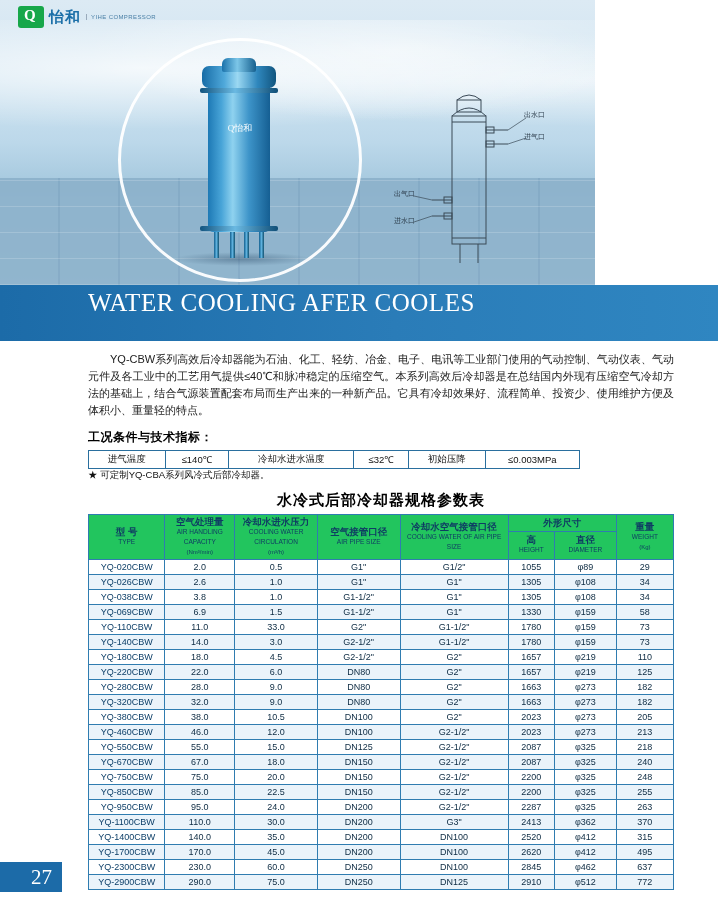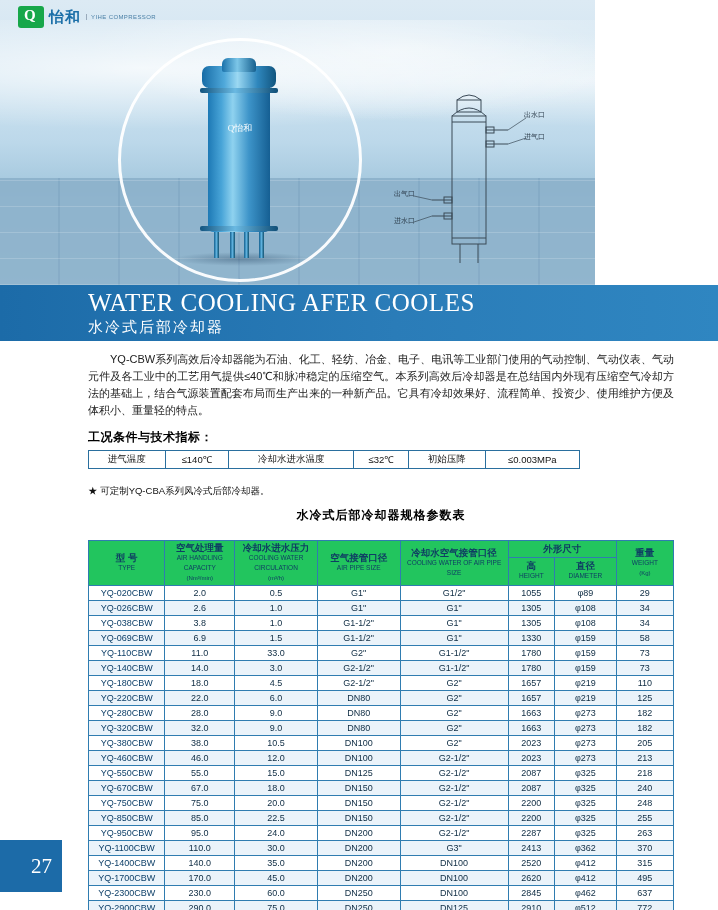--- a/index.html
+++ b/index.html
@@ -144,47 +144,47 @@
   table.cond {
     margin-top:4px; border-collapse:collapse; width:492px;
     font-size:9.5px; color:#111;
   }
   table.cond td {
     border:1px solid #2a6f9e; padding:2px 3px; text-align:center; height:16px;
   }
   td.lbl { background:#ffffff; }
 
   .note-star {
-    margin-top:16px; font-size:9.5px; color:#111;
+    margin-top:0; font-size:9.5px; color:#111;
   }
 
   .spec-title {
-    text-align:center; font-size:12px; font-weight:bold; color:#000;
-    margin:9px 0 16px 0; letter-spacing:1px;
+    text-align:center; font-size:15px; font-weight:bold; color:#000;
+    margin:9px 0 4px 0; letter-spacing:1px;
   }
 
   
   table.spec {
     border-collapse:collapse; width:100%; font-size:9px; color:#0d2b42;
   }
   table.spec th, table.spec td {
     border:1px solid #2f7cb0; text-align:center; vertical-align:middle;
   }
   table.spec thead th {
     background:#22c55e; color:#0f3d63; font-weight:bold; padding:2px 1px;
     line-height:10px;
   }
   .th-cn { font-size:9.5px; display:block; }
   .th-en { font-size:6.5px; display:block; font-weight:normal; }
   .th-unit { font-size:6px; display:block; font-weight:normal; }
   table.spec tbody td { height:15px; padding:0 2px; background:#ffffff; }
   table.spec tbody tr:nth-child(even) td { background:#eaf3fa; }
   td.model { color:#0d3f68; }
   .page-tab {
-    position:absolute; left:0; bottom:18px; width:62px; height:52px;
+    position:absolute; left:0; bottom:18px; width:62px; height:30px;
     background:#1c6ba8; color:#fff; font-size:21px;
     display:flex; align-items:center; justify-content:flex-end;
     padding-right:10px; font-family:"Liberation Serif", serif;
   }
 </style>
 </head>
 <body>
 
 <div class="hero">
   <div class="hero-sky"></div>
@@ -245,21 +245,20 @@
     </svg>
     <div class="dlabel" style="left:116px; top:22px;">出水口</div>
     <div class="dlabel" style="left:116px; top:44px;">进气口</div>
     <div class="dlabel" style="left:-14px; top:101px;">出气口</div>
     <div class="dlabel" style="left:-14px; top:128px;">进水口</div>
   </div>
 </div>
 
 <div class="title-band">
   <div class="title-en">WATER COOLING AFER COOLES</div>
-  <div class="title-cn">水冷式后部冷却器</div>
 </div>
 
 <div class="body-wrap">
   <div class="para">YQ-CBW系列高效后冷却器能为石油、化工、轻纺、冶金、电子、电讯等工业部门使用的气动控制、气动仪表、气动元件及各工业中的工艺用气提供≤40℃和脉冲稳定的压缩空气。本系列高效后冷却器是在总结国内外现有压缩空气冷却方法的基础上，结合气源装置配套布局而生产出来的一种新产品。它具有冷却效果好、流程简单、投资少、使用维护方便及体积小、重量轻的特点。</div>
 
   <div class="sec-title">工况条件与技术指标：</div>
 
   <table class="cond">
     <tbody>
       <tr>

